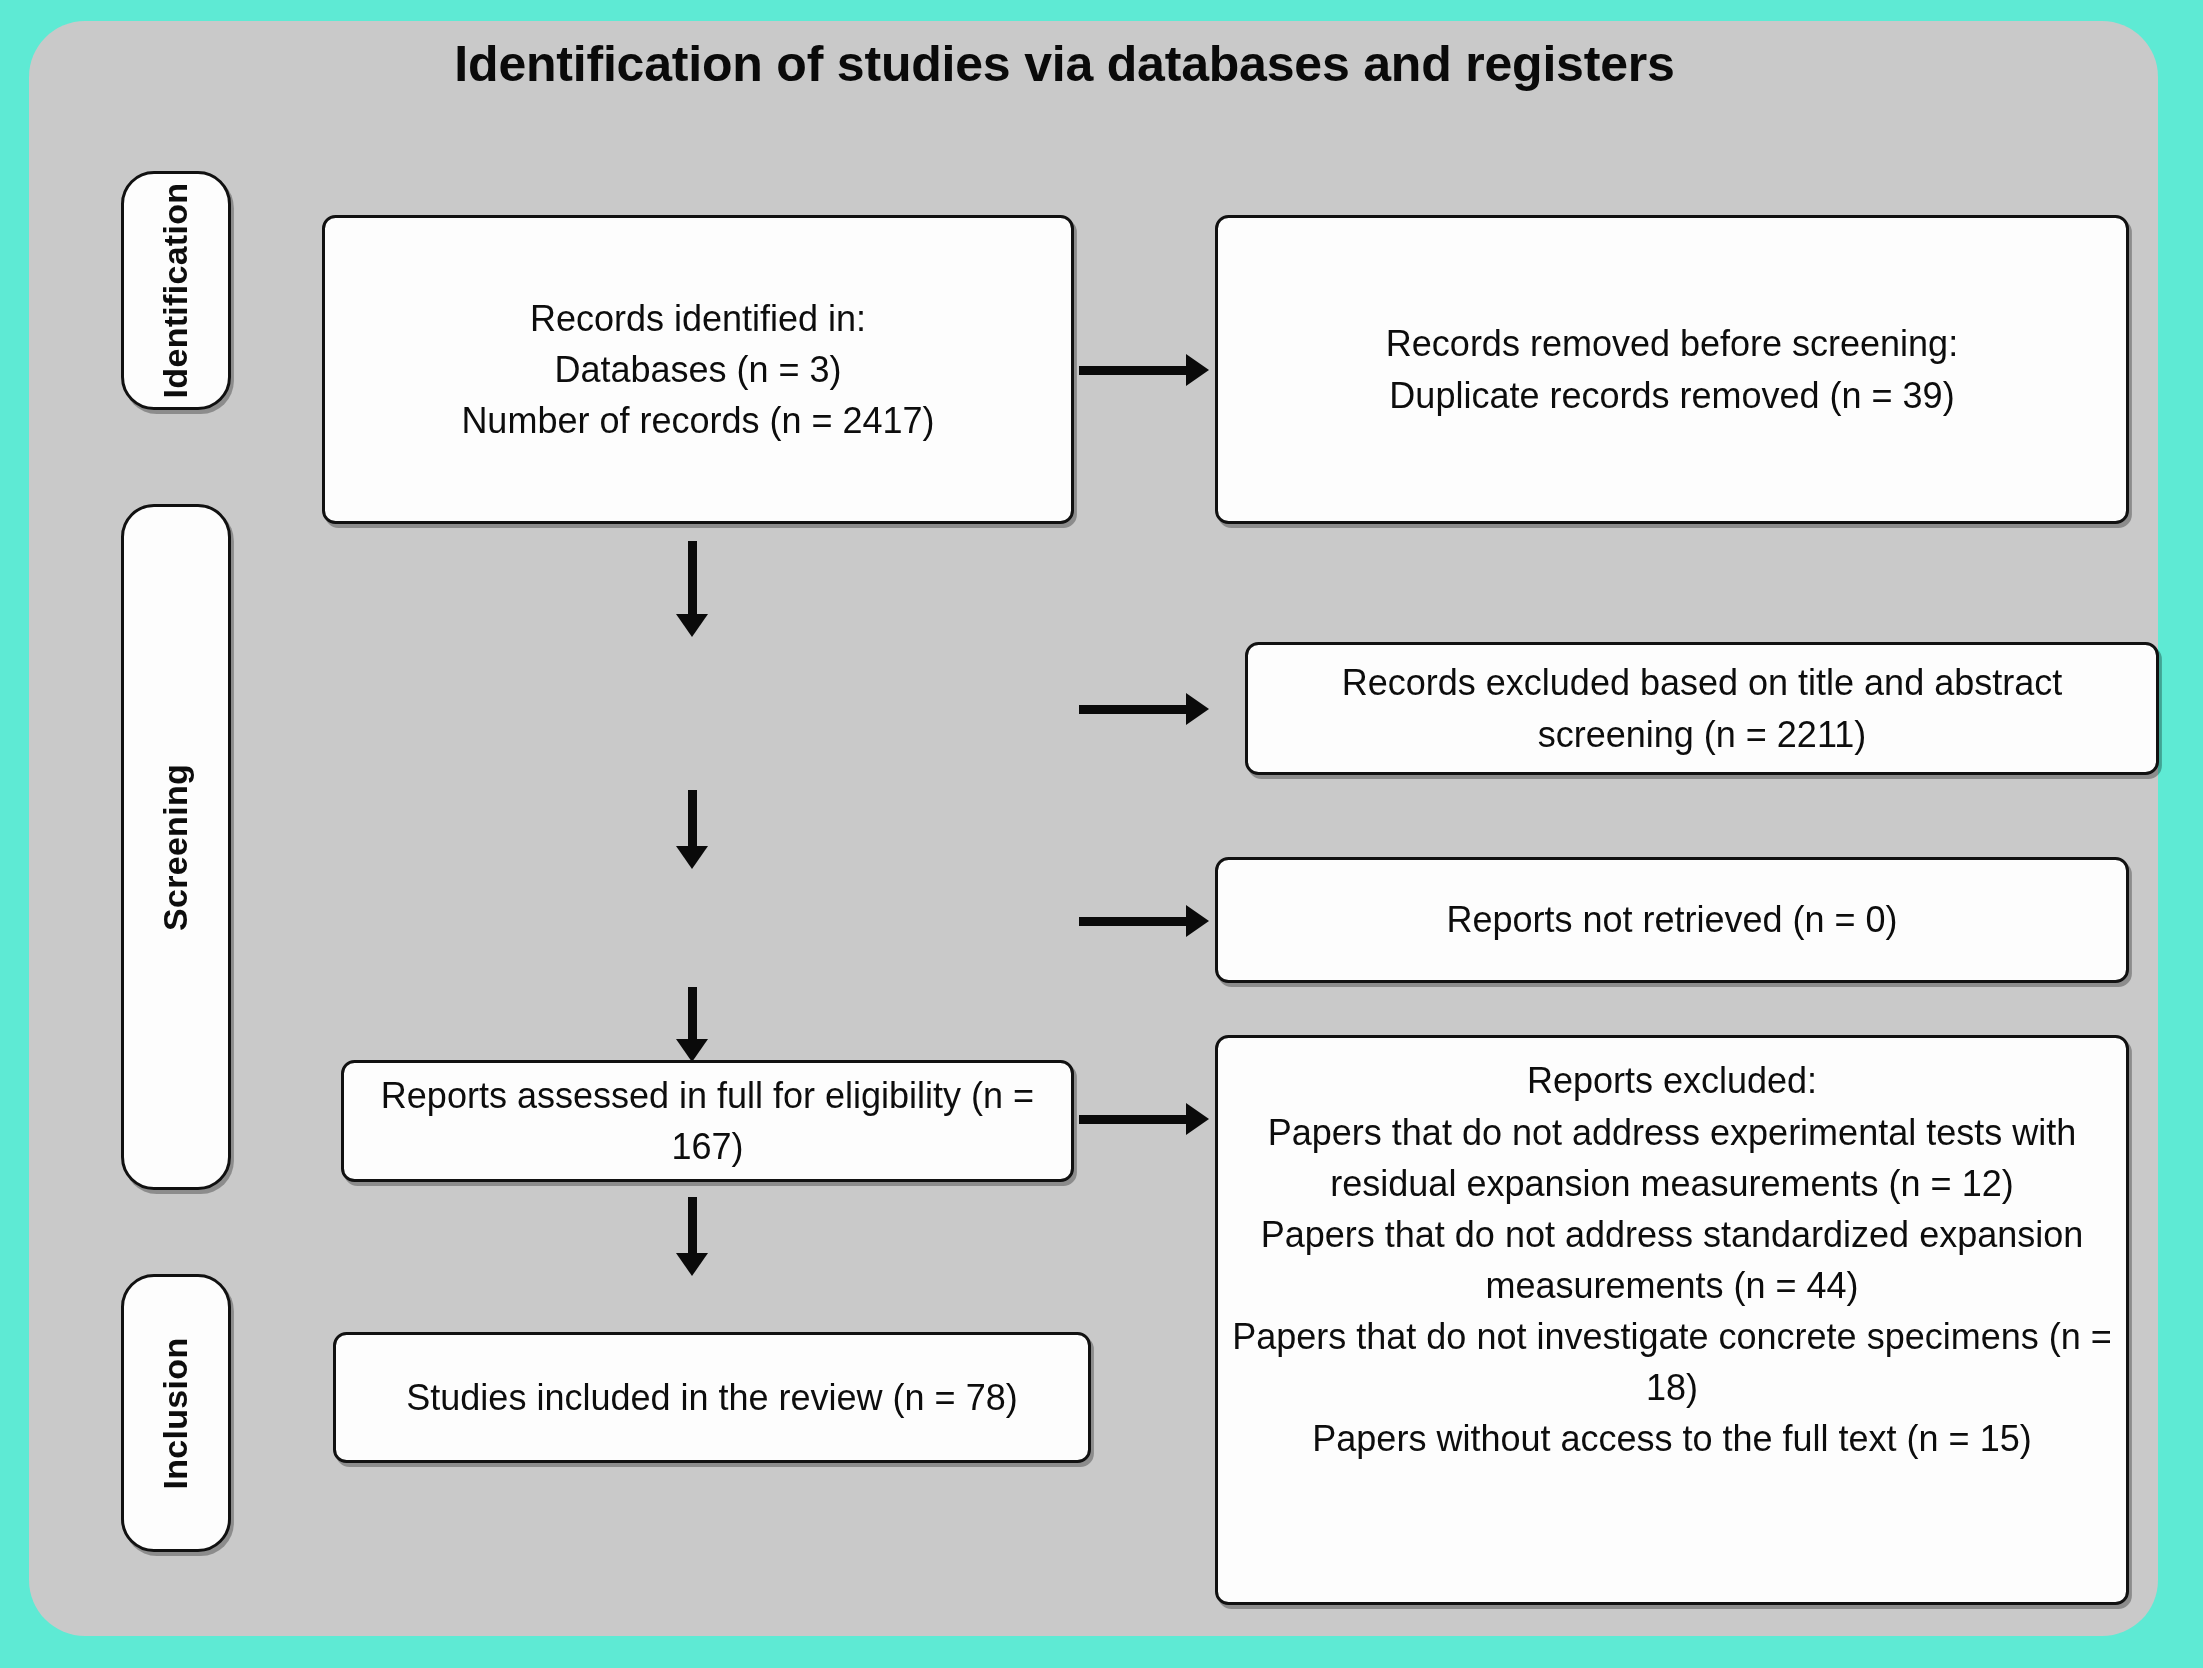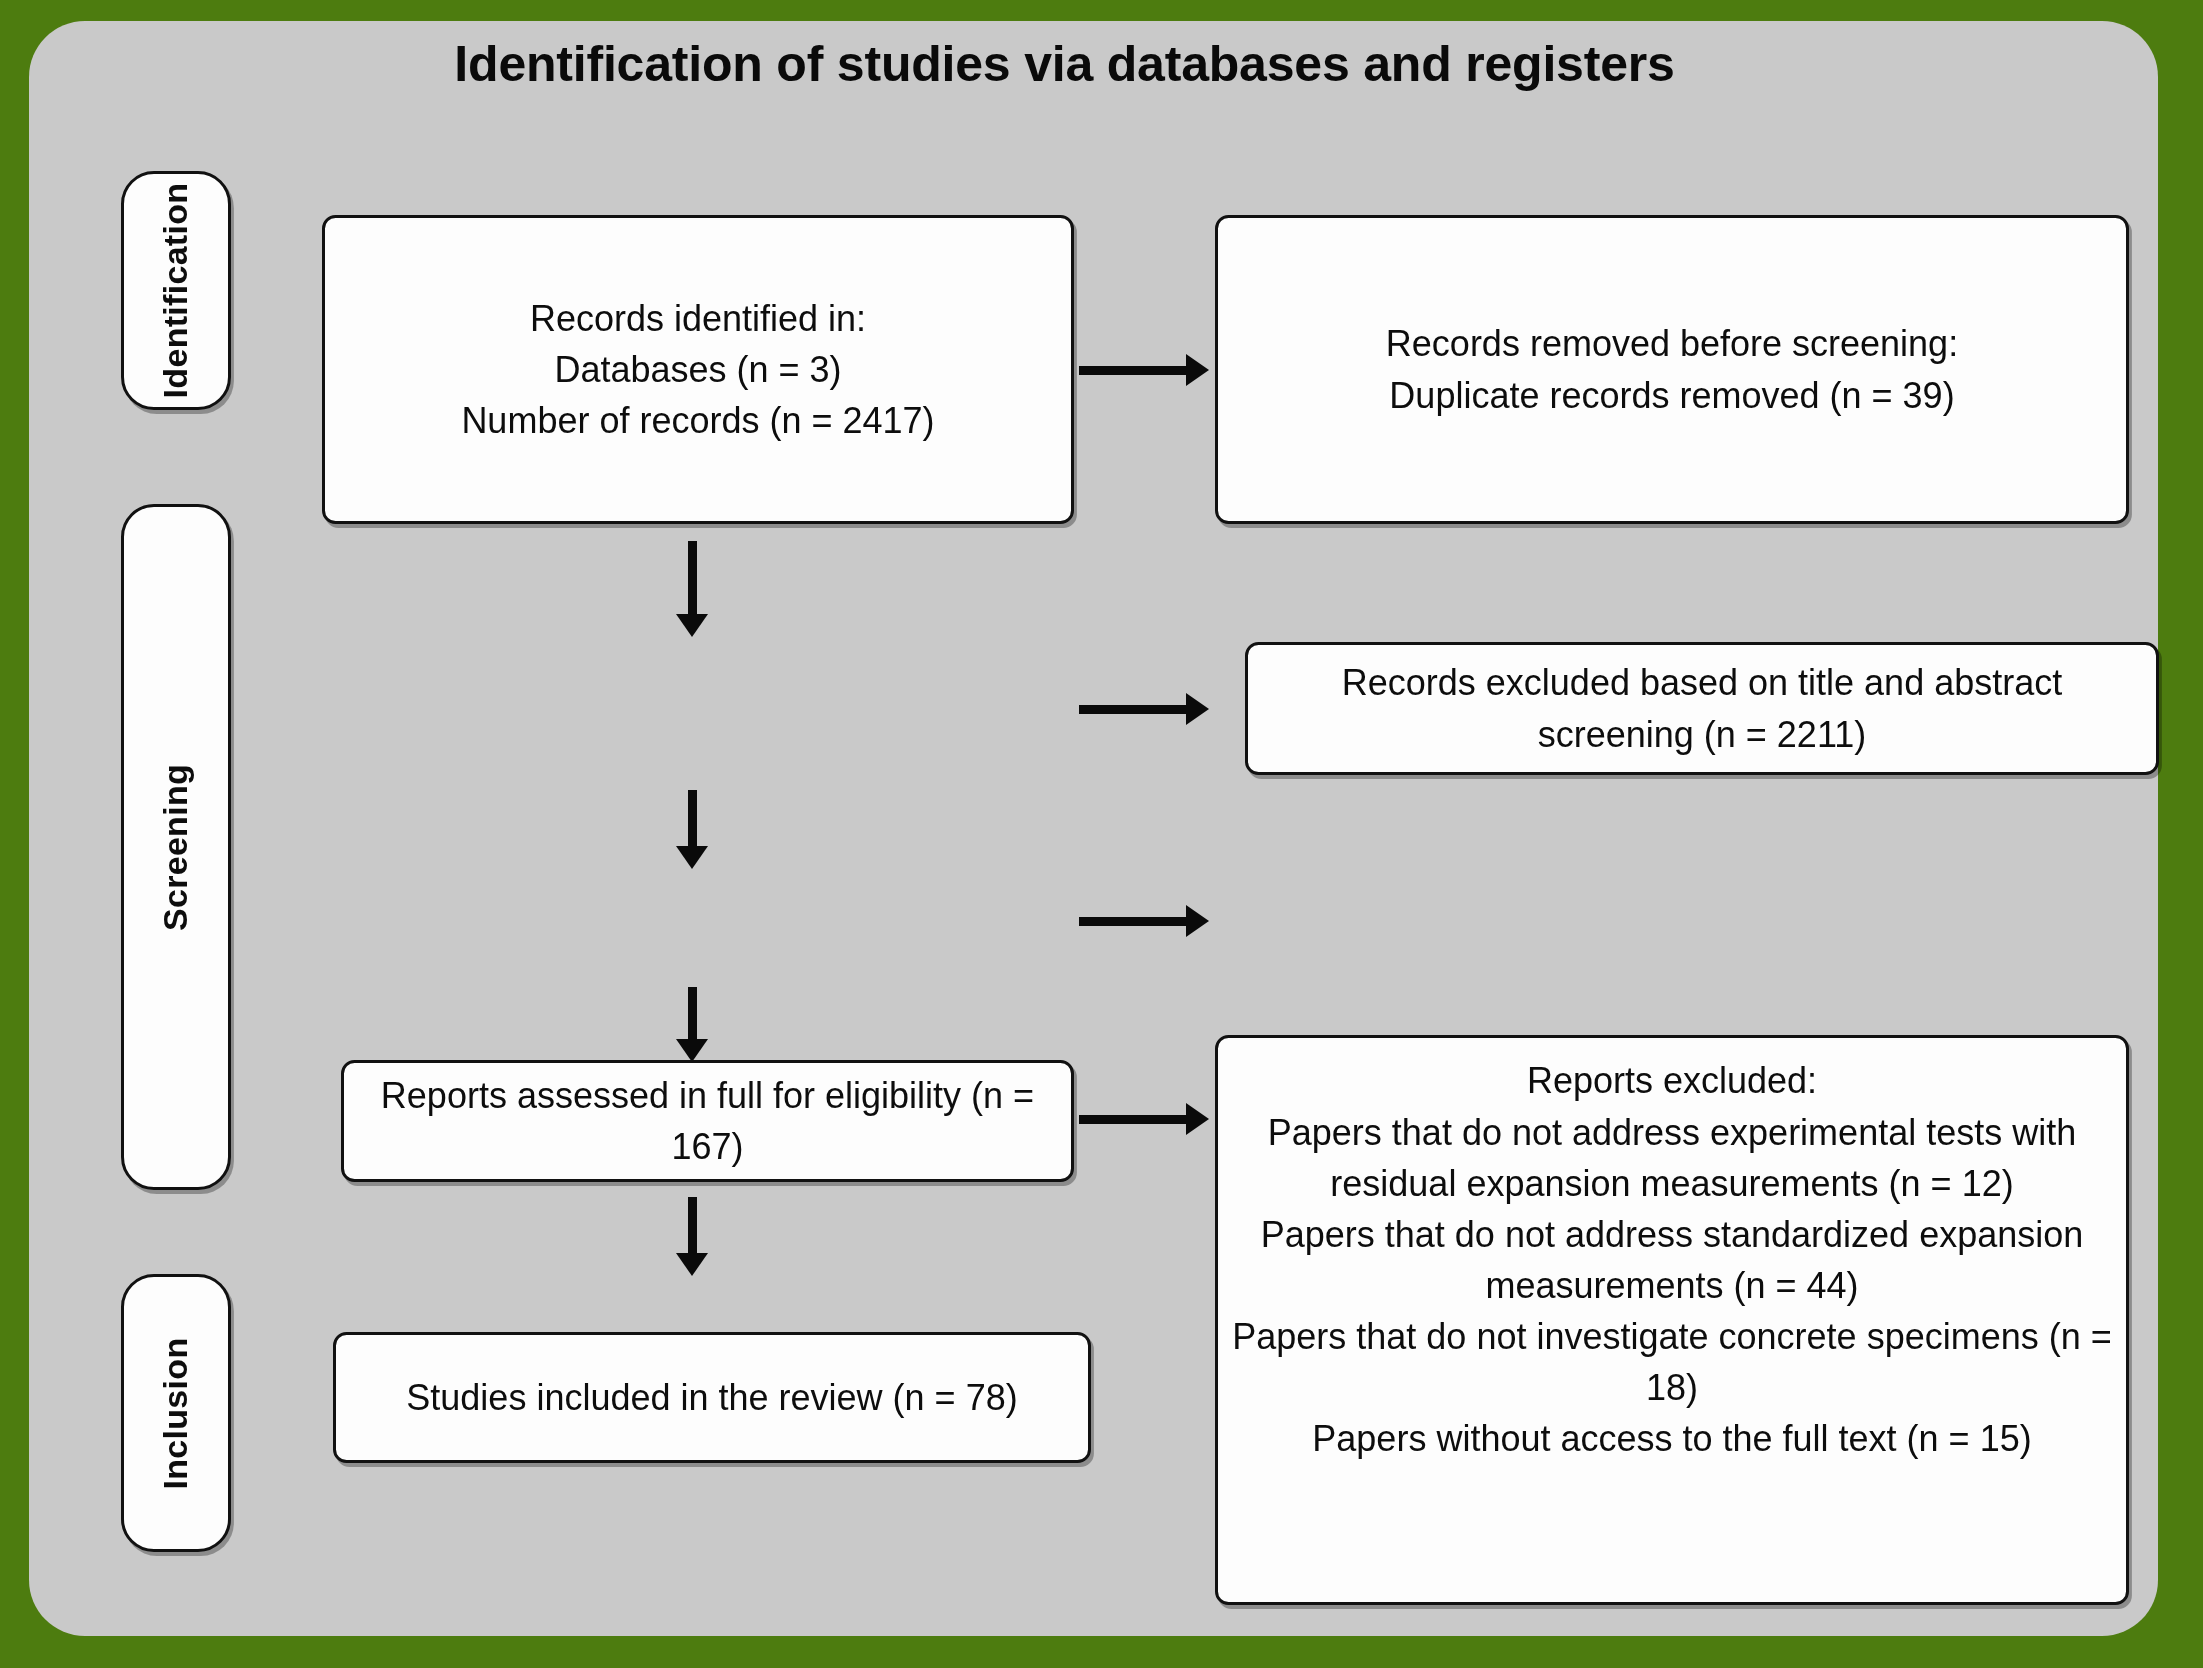--- a/index.html
+++ b/index.html
@@ -11,21 +11,21 @@
     width: 2203px;
     height: 1668px;
     font-family: "Liberation Sans", sans-serif;
     overflow: hidden;
   }
 
   #canvas {
     position: relative;
     width: 2203px;
     height: 1668px;
-    background: #4d7c0f;
+    background: #5eead4;
   }
 
   
   #panel {
     position: absolute;
     left: 29px;
     top: 21px;
     width: 2129px;
     height: 1615px;
     background: #c9c9c9;
@@ -165,20 +165,23 @@
 
   <div class="node" style="left:1245px; top:642px; width:914px; height:133px;">
     <div class="node-text">Records excluded based on title and abstract screening (n = 2211)</div>
   </div>
 
   <div class="arrow-h" style="left:1079px; top:705px; width:111px;"></div>
 
   <div class="arrow-v" style="left:688px; top:790px; height:60px;"></div>
 
 
+  <div class="node" style="left:1215px; top:857px; width:914px; height:126px;">
+    <div class="node-text">Reports not retrieved (n = 0)</div>
+  </div>
 
   <div class="arrow-h" style="left:1079px; top:917px; width:111px;"></div>
 
   <div class="arrow-v" style="left:688px; top:987px; height:56px;"></div>
 
   <div class="node" style="left:341px; top:1060px; width:733px; height:122px;">
     <div class="node-text">Reports assessed in full for eligibility (n = 167)</div>
   </div>
 
   <div class="node" style="left:1215px; top:1035px; width:914px; height:570px; align-items:flex-start; padding-top:17.4px;">

